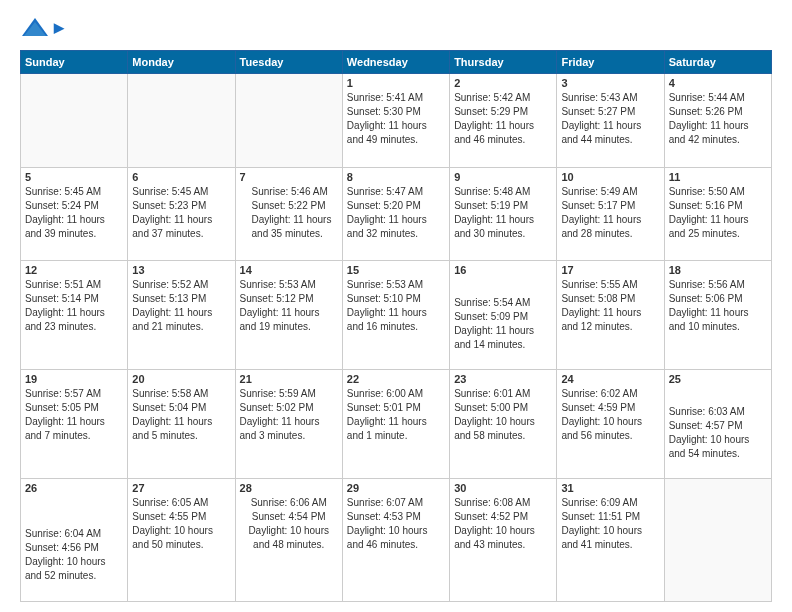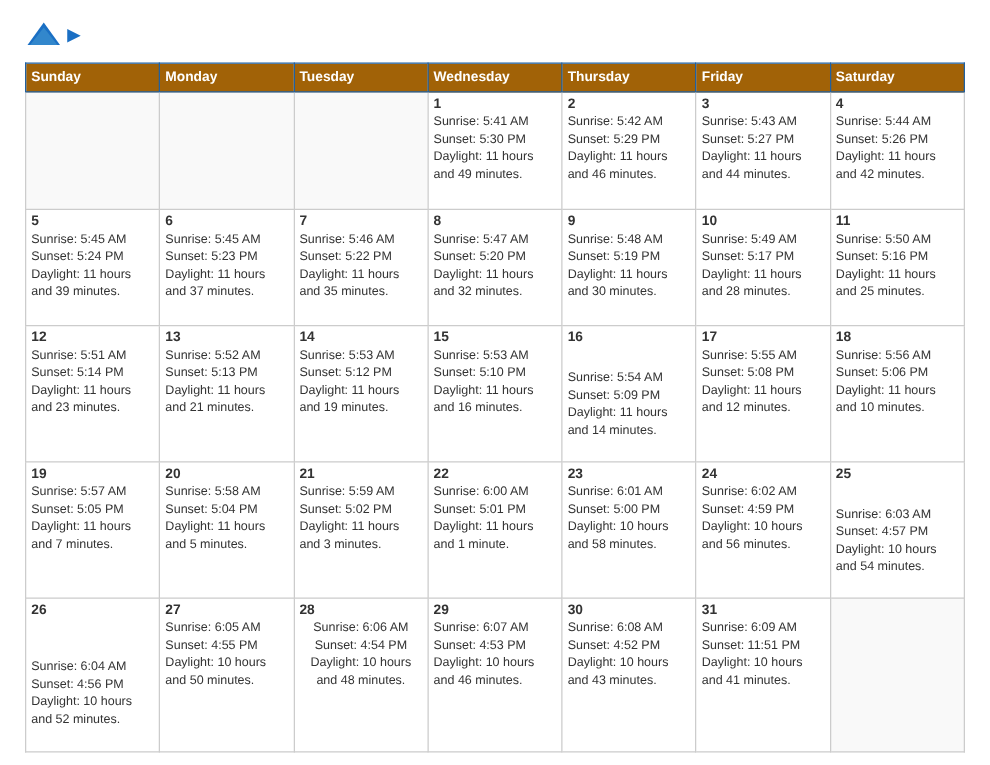--- a/index.html
+++ b/index.html
@@ -53,21 +53,21 @@
       color: #555;
     }
     .calendar {
       flex: 1;
       border: 1px solid #ccc;
       border-collapse: collapse;
       width: 100%;
       table-layout: fixed;
     }
     .calendar th {
-      background: #a16207;
+      background: #0369a1;
       color: #fff;
       font-size: 11px;
       font-weight: bold;
       padding: 5px 4px;
       text-align: left;
       border: 1px solid #2060a0;
       margin-top: 36px;
     }
     .calendar td {
       border: 1px solid #ccc;
@@ -172,21 +172,21 @@
           </td>
           <td>
             <span class="day-num">6</span>
             <div class="cell-text" style="white-space: pre-line;">Sunrise: 5:45 AM
 Sunset: 5:23 PM
 Daylight: 11 hours
 and 37 minutes.</div>
           </td>
           <td>
             <span class="day-num">7</span>
-            <div class="cell-text" style="white-space: pre-line;">Sunrise: 5:46 AM
+            <div class="cell-text" style="white-space: pre-line; margin-left: 12px;">Sunrise: 5:46 AM
 Sunset: 5:22 PM
 Daylight: 11 hours
 and 35 minutes.</div>
           </td>
           <td>
             <span class="day-num">8</span>
             <div class="cell-text" style="white-space: pre-line;">Sunrise: 5:47 AM
 Sunset: 5:20 PM
 Daylight: 11 hours
 and 32 minutes.</div>

